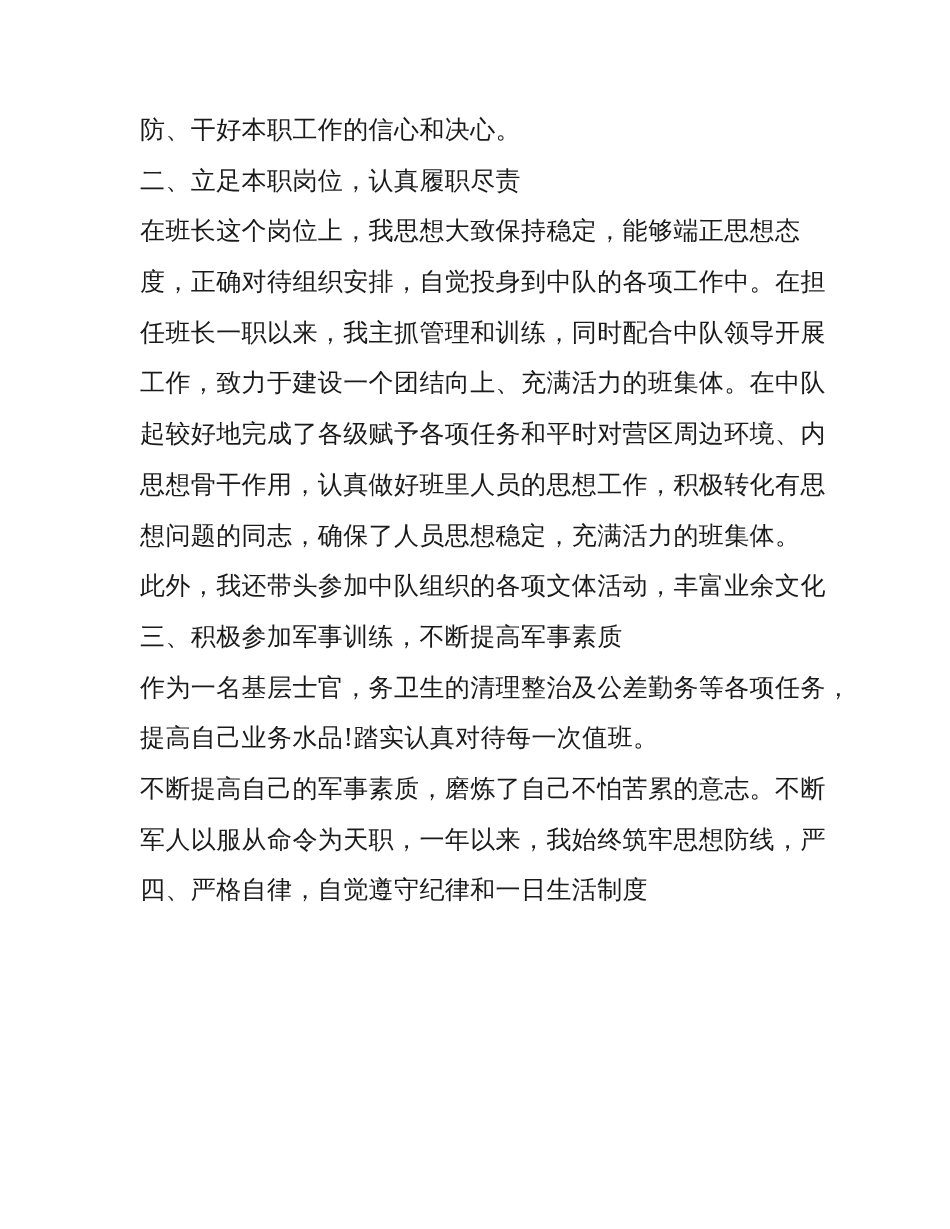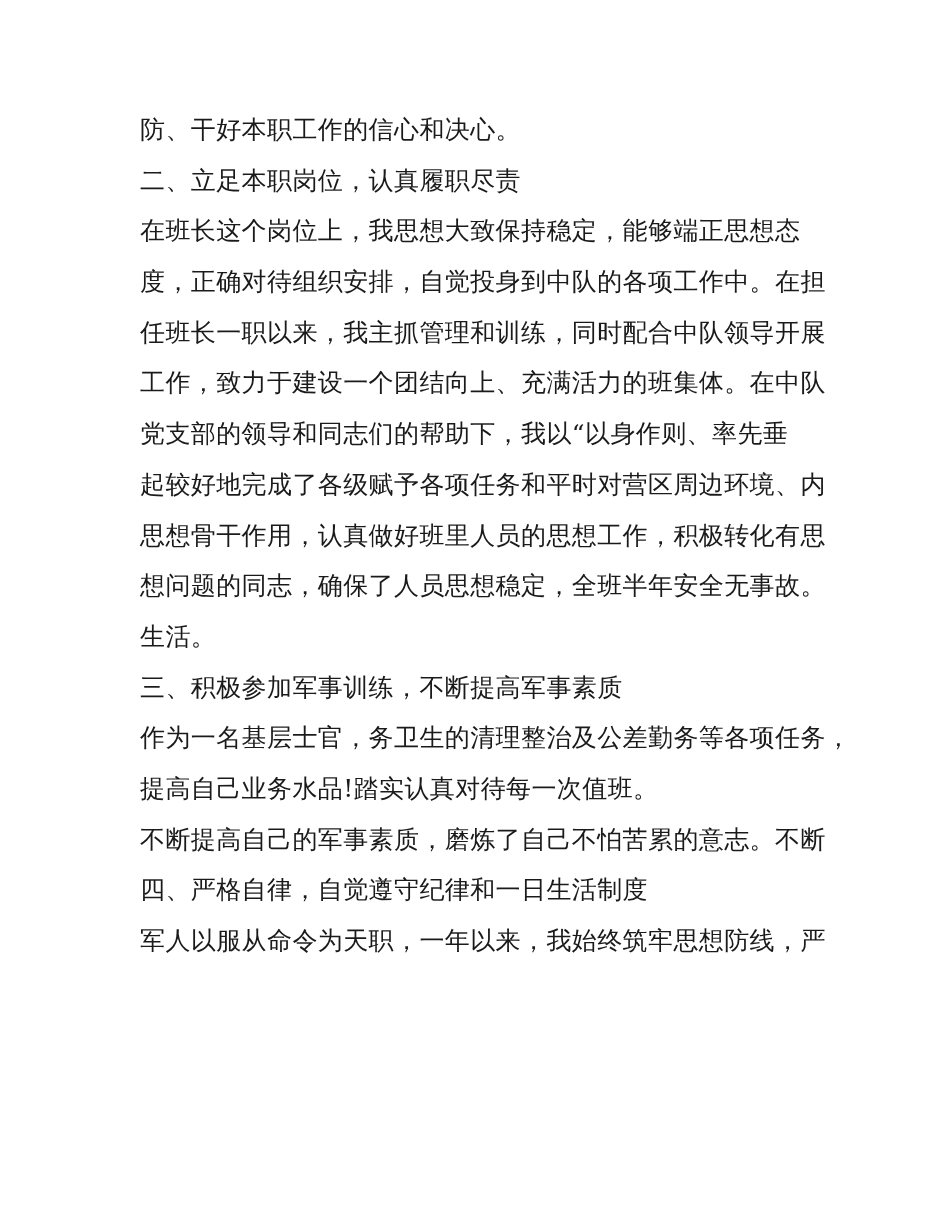--- a/index.html
+++ b/index.html
@@ -41,25 +41,24 @@
 <body>
 
 <div class="page">
   <div class="content">
     <div class="line">防、干好本职工作的信心和决心。</div>
     <div class="line">二、立足本职岗位，认真履职尽责</div>
     <div class="line">在班长这个岗位上，我思想大致保持稳定，能够端正思想态</div>
     <div class="line">度，正确对待组织安排，自觉投身到中队的各项工作中。在担</div>
     <div class="line">任班长一职以来，我主抓管理和训练，同时配合中队领导开展</div>
     <div class="line">工作，致力于建设一个团结向上、充满活力的班集体。在中队</div>
-    <div class="line">党支部的领导和同志们的帮助下，我以“以身作则、率先垂</div>
     <div class="line">起较好地完成了各级赋予各项任务和平时对营区周边环境、内</div>
     <div class="line">思想骨干作用，认真做好班里人员的思想工作，积极转化有思</div>
-    <div class="line">想问题的同志，确保了人员思想稳定，全班半年安全无事故。</div>
-    <div class="line">生活。</div>
+    <div class="line">想问题的同志，确保了人员思想稳定，充满活力的班集体。</div>
+    <div class="line">此外，我还带头参加中队组织的各项文体活动，丰富业余文化</div>
     <div class="line">三、积极参加军事训练，不断提高军事素质</div>
     <div class="line">作为一名基层士官，务卫生的清理整治及公差勤务等各项任务，</div>
     <div class="line">提高自己业务水品!踏实认真对待每一次值班。</div>
     <div class="line">不断提高自己的军事素质，磨炼了自己不怕苦累的意志。不断</div>
+    <div class="line">军人以服从命令为天职，一年以来，我始终筑牢思想防线，严</div>
     <div class="line">四、严格自律，自觉遵守纪律和一日生活制度</div>
-    <div class="line">军人以服从命令为天职，一年以来，我始终筑牢思想防线，严</div>
   </div>
 </div>
 
 </body></html>

